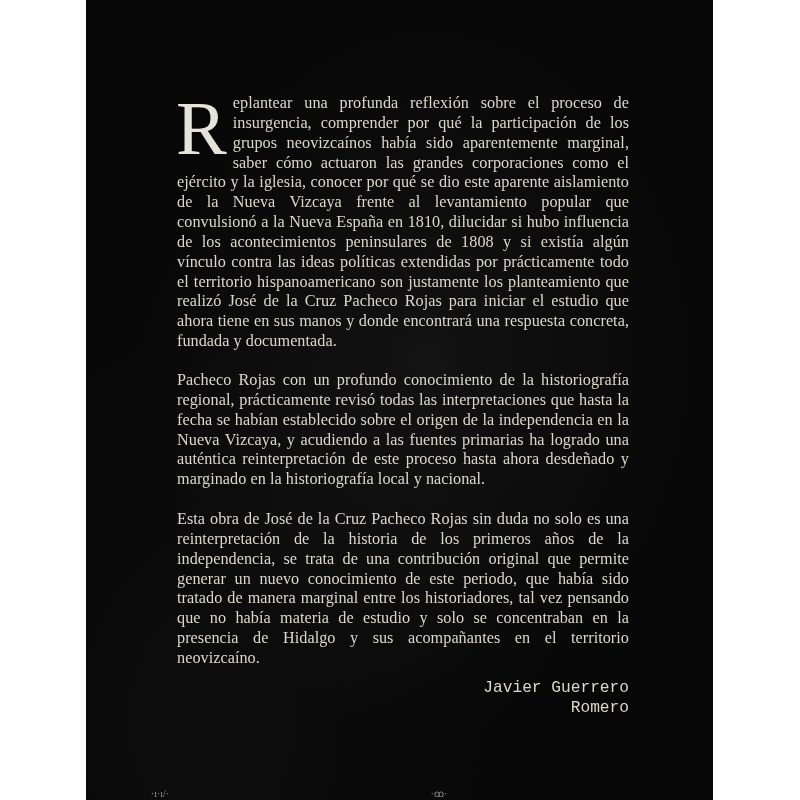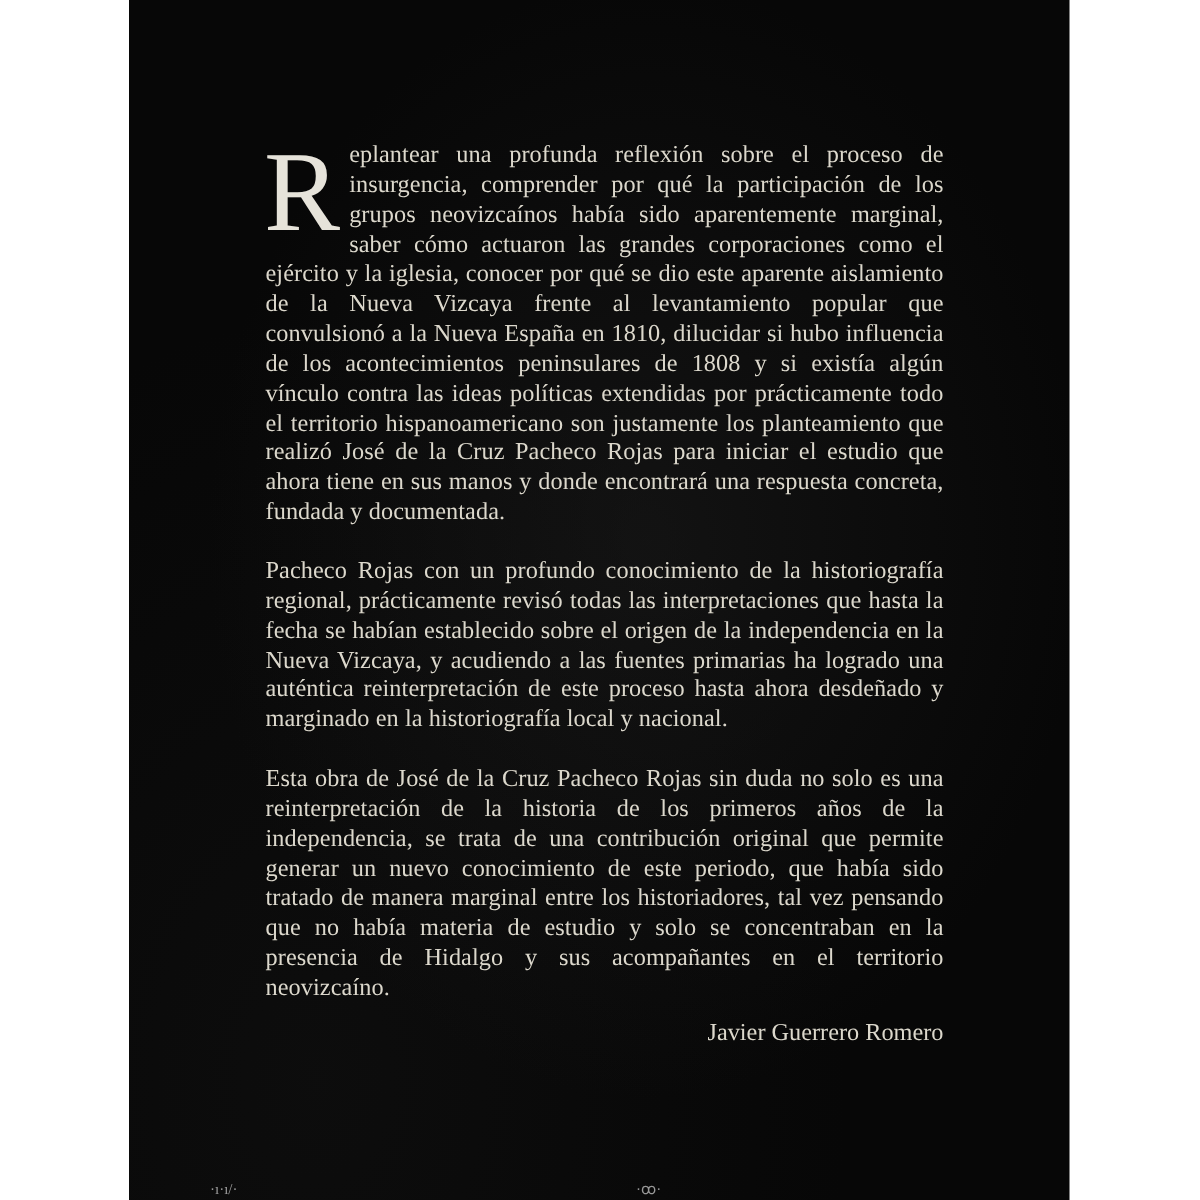--- a/index.html
+++ b/index.html
@@ -55,33 +55,34 @@
       color: #e6e3da;
       padding-top: 2px;
     }
     .signature {
       position: absolute;
       left: 459px;
       top: 678px;
       width: 170px;
       text-align: right;
       color: #dcd8cc;
-      font-family: Liberation Serif, serif;
+      font-family: Liberation Mono, monospace;
       font-size: 16.2px;
       line-height: 20px;
     }
     .bottom-marks {
       position: absolute;
       top: 788px;
       height: 12px;
       color: #bcbcbc;
       font-family: Liberation Serif, serif;
       font-size: 10px;
       line-height: 12px;
       opacity: 0.8;
+      text-align: center;
     }
     .mark-left { left: 140px; width: 40px; }
     .mark-center { left: 424px; width: 30px; }
   </style>
 </head>
 <body>
 
 <div class="canvas">
   <div class="page">
   </div>

